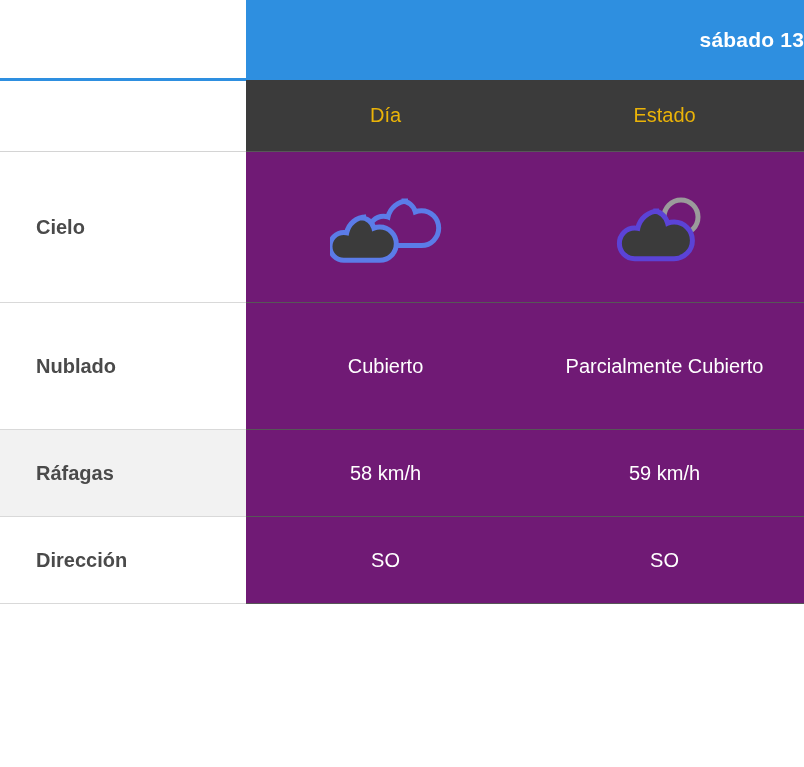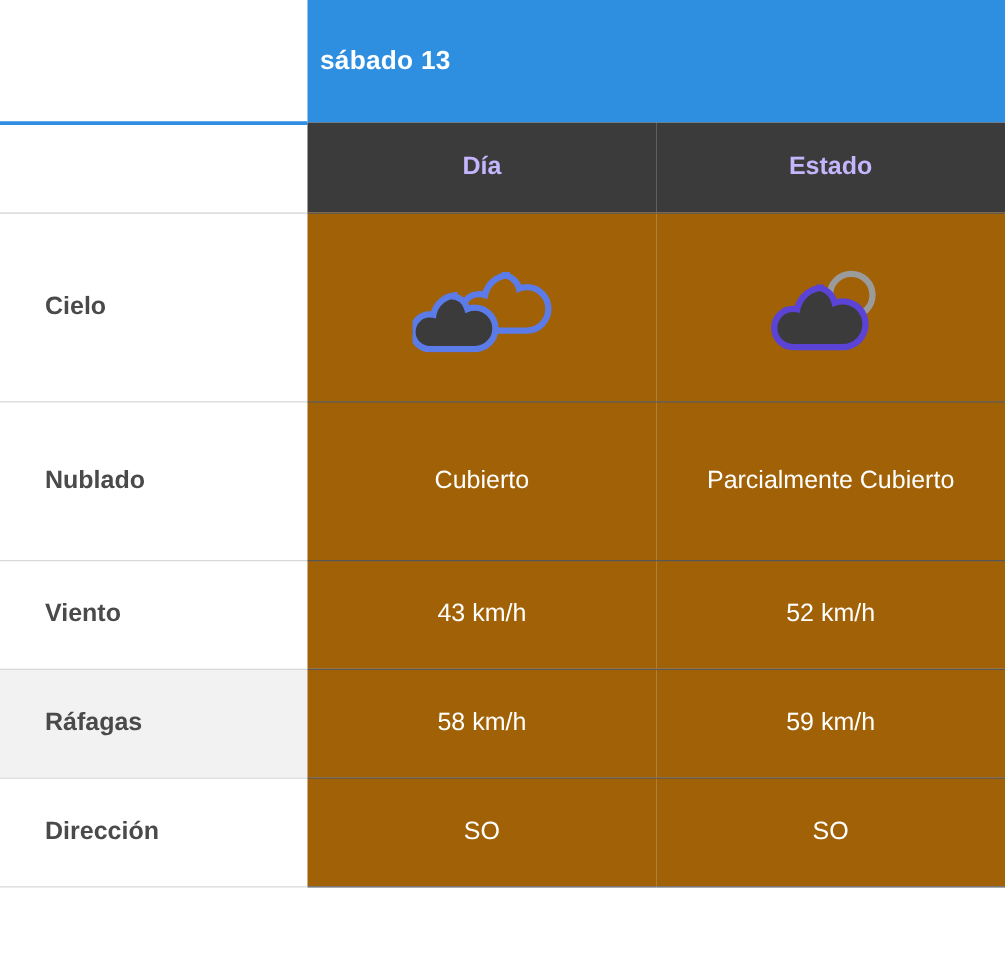--- a/index.html
+++ b/index.html
@@ -30,57 +30,57 @@
     background: #ffffff;
     border-bottom: 3px solid #2e8fe0;
     height: 78px;
     padding: 0;
   }
   .banner-cell {
     background: #2e8fe0;
     color: #ffffff;
     font-size: 21px;
     font-weight: bold;
-    text-align: left;
+    text-align: right;
     height: 78px;
-    padding: 10px;
+    padding: 0;
     letter-spacing: 0.2px;
   }
 
   
   .subhead-empty {
     background: #ffffff;
     height: 68px;
     border-bottom: 1px solid #d4d4d4;
   }
   .subhead {
     background: #3b3b3b;
-    color: #c4b5fd;
+    color: #eab308;
     font-size: 20px;
-    font-weight: bold;
+    font-weight: normal;
     text-align: center;
     height: 68px;
     border-bottom: 1px solid #575757;
   }
 
   
   td.rowlabel {
     background: #ffffff;
     color: #4a4a4a;
     font-size: 20px;
     font-weight: bold;
     padding-left: 36px;
     border-bottom: 1px solid #d9d9d9;
     vertical-align: middle;
   }
   td.rowlabel.shaded {
     background: #f2f2f2;
   }
   td.datacell {
-    background: #a16207;
+    background: #701a75;
     color: #ffffff;
     font-size: 20px;
     text-align: center;
     vertical-align: middle;
     border-bottom: 1px solid #575757;
     line-height: 1.45;
     padding: 6px 10px;
   }
 
   tr.sky-row td { height: 138px; }
@@ -140,25 +140,20 @@
       </td>
     </tr>
 
     <tr class="state-row">
       <td class="rowlabel">Nublado</td>
       <td class="datacell">Cubierto</td>
       <td class="datacell">Parcialmente Cubierto</td>
     </tr>
 
 
-    <tr class="wind-row">
-      <td class="rowlabel">Viento</td>
-      <td class="datacell">43 km/h</td>
-      <td class="datacell">52 km/h</td>
-    </tr>
 
     <tr class="gust-row">
       <td class="rowlabel shaded">Ráfagas</td>
       <td class="datacell">58 km/h</td>
       <td class="datacell">59 km/h</td>
     </tr>
 
     <tr class="dir-row">
       <td class="rowlabel">Dirección</td>
       <td class="datacell">SO</td>

